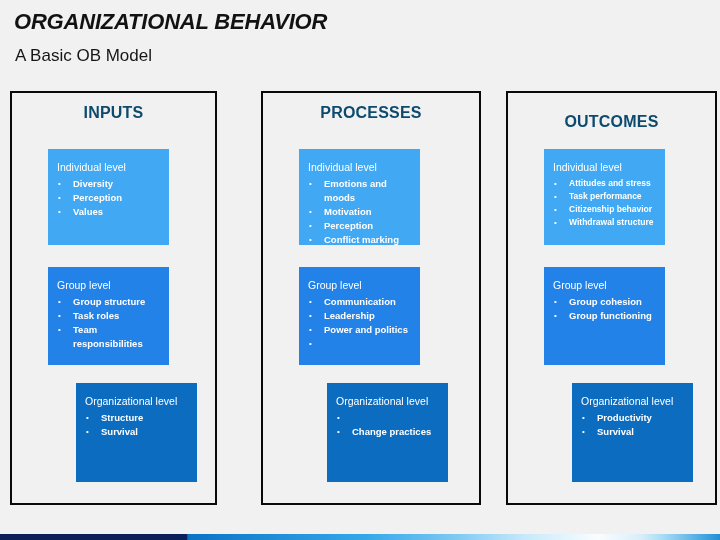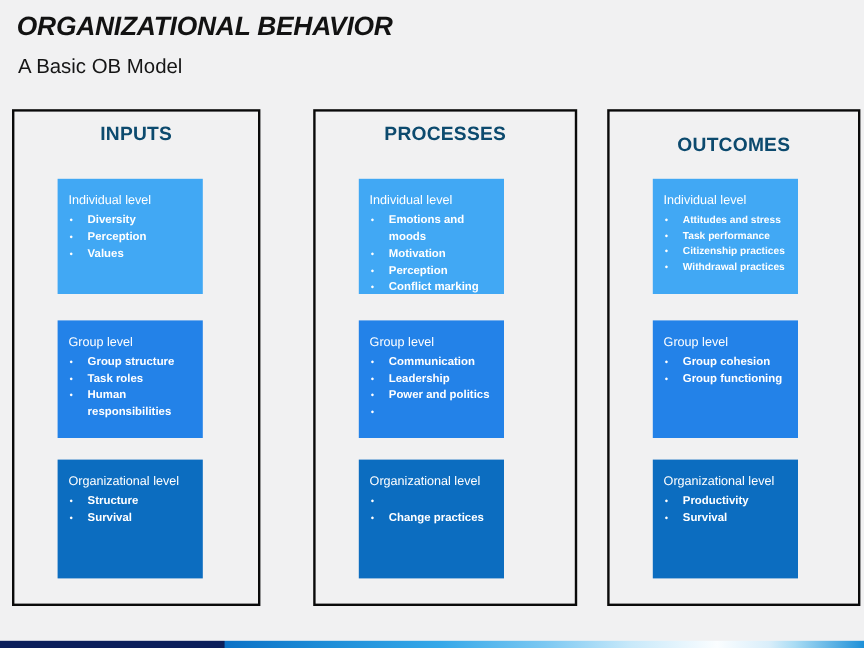--- a/index.html
+++ b/index.html
@@ -35,21 +35,21 @@
   }
   .col-2 .col-header { margin-top:20px; }
   .boxes { position:absolute; left:0; top:0; right:0; bottom:0; }
   .level-box {
     position:absolute; left:36px; width:121px;
     padding:11px 6px 0 9px;
     color:#ffffff;
   }
   .level-box:nth-child(1) { top:56px;  height:96px; }
   .level-box:nth-child(2) { top:174px; height:98px; }
-  .level-box:nth-child(3) { top:290px; height:99px; }
+  .level-box:nth-child(3) { top:290px; height:99px;margin-left:28px; }
   .level-title { font-size:10.5px; line-height:14px; margin-bottom:3px; }
   .item { display:flex; font-size:9.5px; line-height:14px; }
   .item .dot {
     flex:none; width:9px; margin-right:6px; margin-left:1px;
     font-size:8px; line-height:inherit; text-align:left;
   }
   .item .txt { flex:1;font-weight:bold; }
   .level-box.compact .item { font-size:8.5px; line-height:13px; }
   .footer-bar {
     position:absolute; left:0; top:534px; width:720px; height:6px;
@@ -92,21 +92,21 @@
           <div class="item">
             <span class="dot">•</span>
             <span class="txt">Group structure</span>
           </div>
           <div class="item">
             <span class="dot">•</span>
             <span class="txt">Task roles</span>
           </div>
           <div class="item">
             <span class="dot">•</span>
-            <span class="txt">Human responsibilities</span>
+            <span class="txt">Team responsibilities</span>
           </div>
         </div>
       </div>
       <div class="level-box" style="background: rgb(12, 109, 192); color: rgb(255, 255, 255);">
         <div class="level-title">Organizational level</div>
         <div class="items">
           <div class="item">
             <span class="dot">•</span>
             <span class="txt">Structure</span>
           </div>
@@ -187,25 +187,25 @@
           <div class="item">
             <span class="dot">•</span>
             <span class="txt">Attitudes and stress</span>
           </div>
           <div class="item">
             <span class="dot">•</span>
             <span class="txt">Task performance</span>
           </div>
           <div class="item">
             <span class="dot">•</span>
-            <span class="txt">Citizenship practices</span>
-          </div>
-          <div class="item">
-            <span class="dot">•</span>
-            <span class="txt">Withdrawal practices</span>
+            <span class="txt">Citizenship behavior</span>
+          </div>
+          <div class="item">
+            <span class="dot">•</span>
+            <span class="txt">Withdrawal structure</span>
           </div>
         </div>
       </div>
       <div class="level-box" style="background: rgb(35, 130, 232); color: rgb(255, 255, 255);">
         <div class="level-title">Group level</div>
         <div class="items">
           <div class="item">
             <span class="dot">•</span>
             <span class="txt">Group cohesion</span>
           </div>

